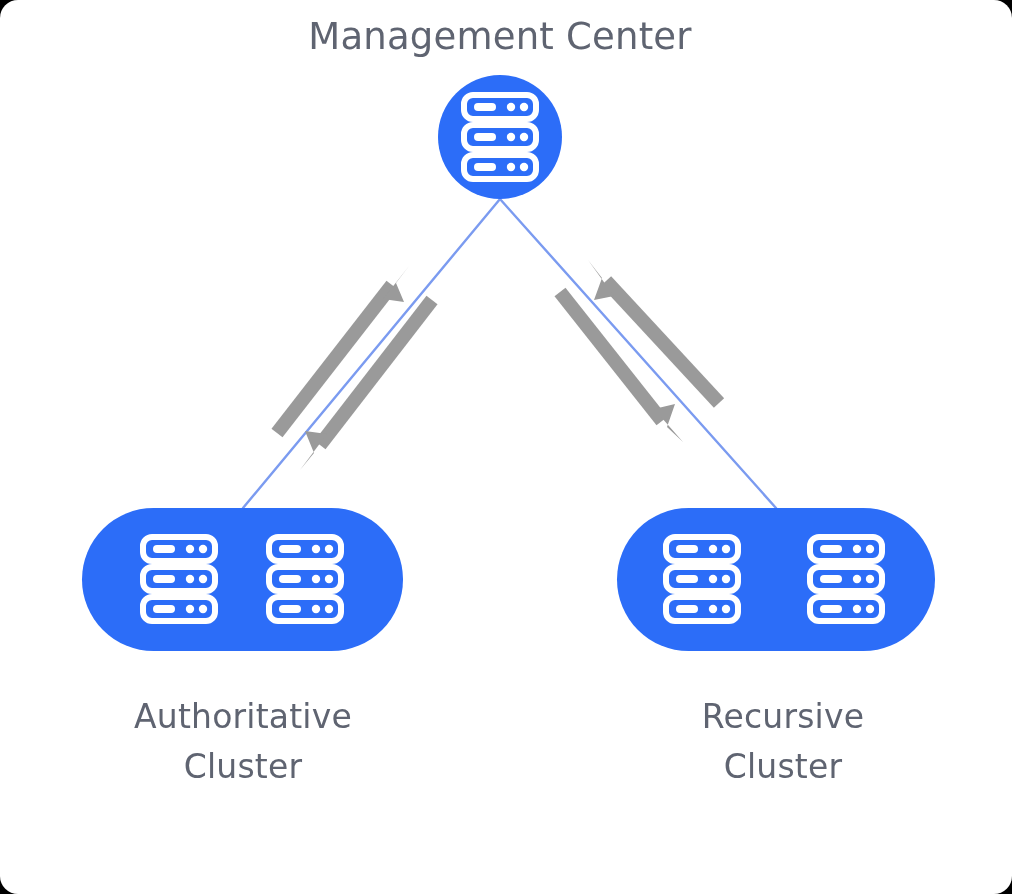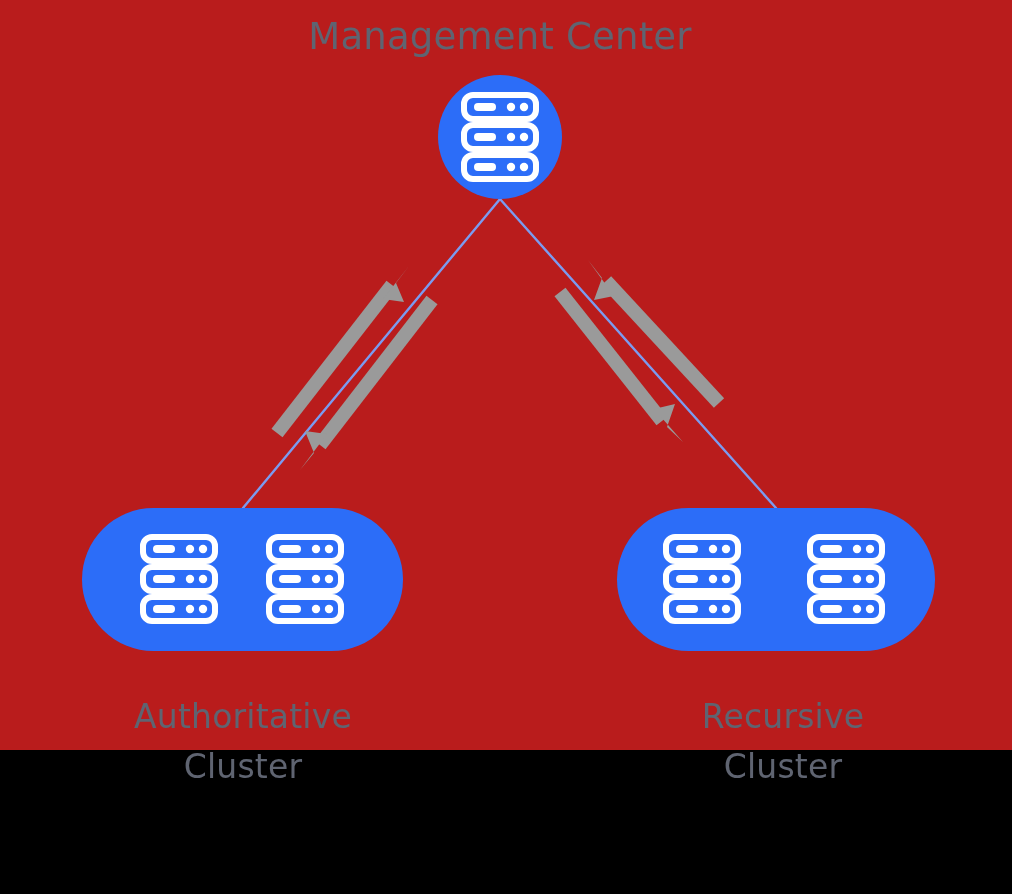--- a/index.html
+++ b/index.html
@@ -9,22 +9,23 @@
   }
   body {
     width: 1012px;
     height: 894px;
     overflow: hidden;
     font-family: "DejaVu Sans", sans-serif;
   }
   #stage {
     position: relative;
     width: 1012px;
-    height: 750px;
-    background: #b91c1c;
+    height: 894px;
+    background: #ffffff;
+    border-radius: 18px;
   }
   #diagram-svg {
     position: absolute;
     left: 0;
     top: 0;
     width: 1012px;
     height: 894px;
     display: block;
   }
   .node-label {

